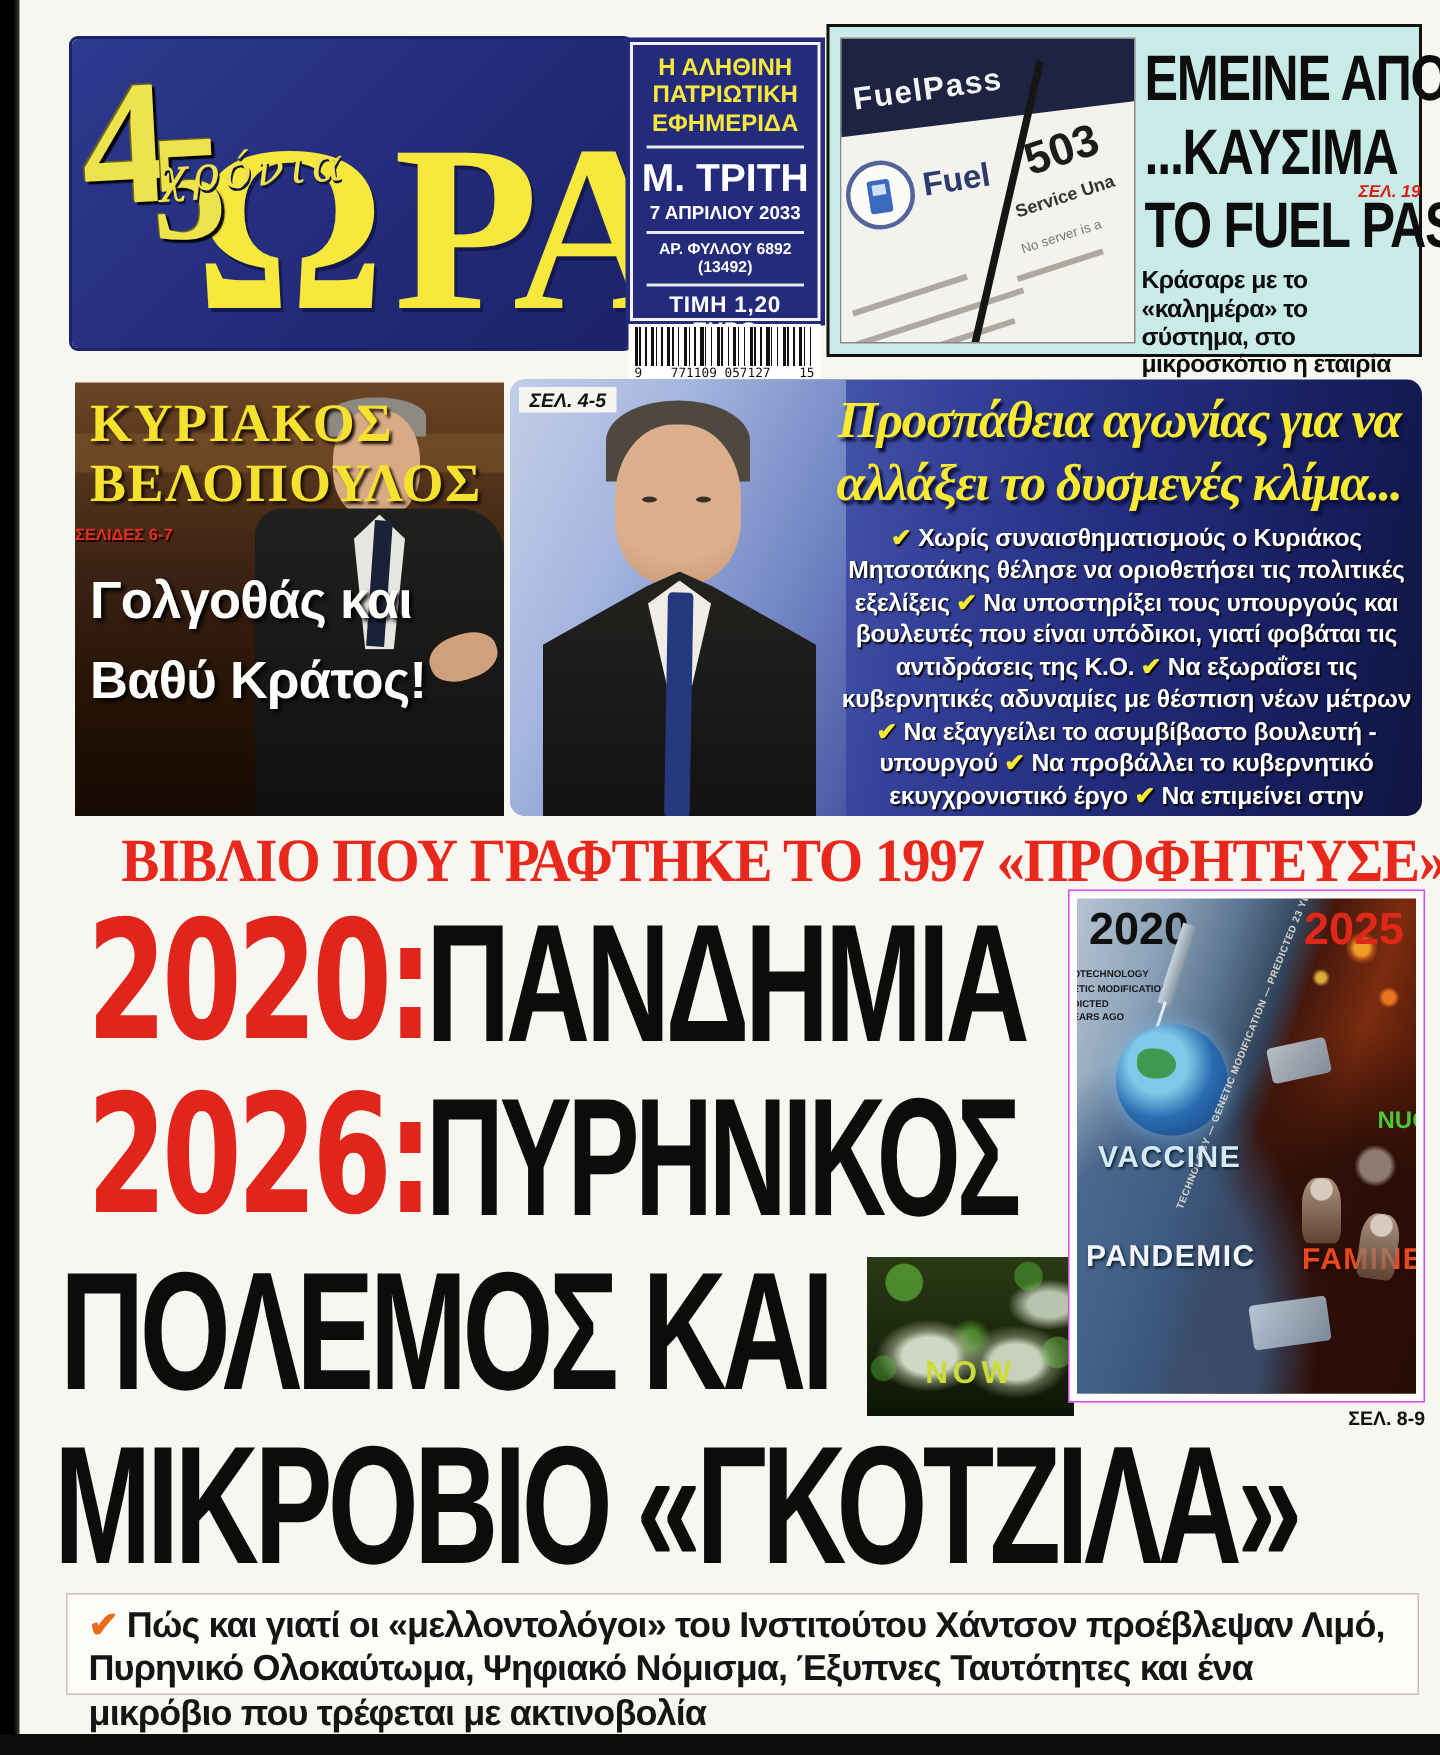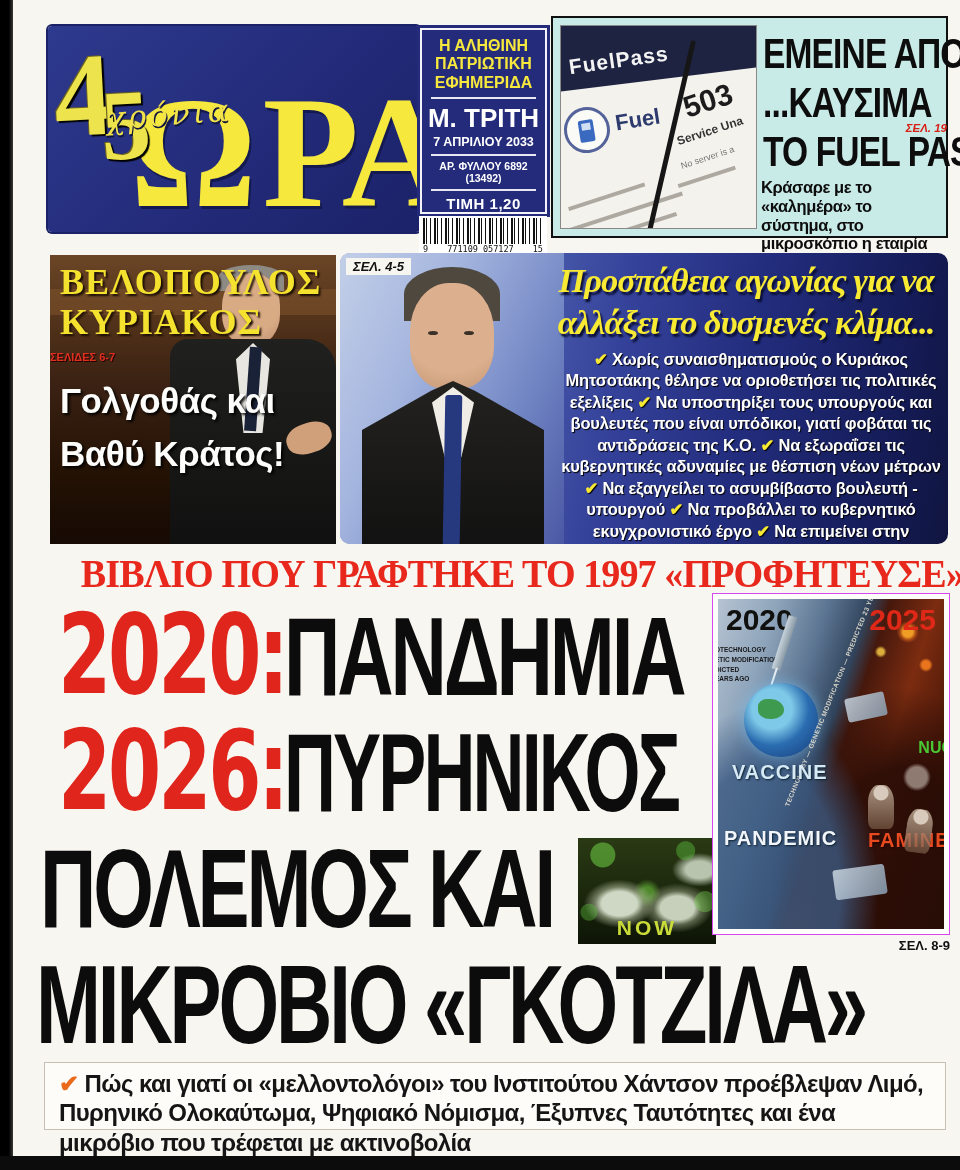--- a/index.html
+++ b/index.html
@@ -167,21 +167,21 @@
             background:
              radial-gradient(circle at 18% 16%, rgba(110,210,70,.55) 0 12px, transparent 13px),
              radial-gradient(circle at 78% 12%, rgba(90,190,60,.45) 0 9px, transparent 10px),
              radial-gradient(circle at 8% 70%, rgba(90,190,60,.4) 0 8px, transparent 9px),
              radial-gradient(circle at 92% 60%, rgba(120,210,80,.4) 0 10px, transparent 11px),
              radial-gradient(ellipse at 30% 62%, #cfd8c4 0 13%, rgba(170,180,150,.6) 18%, transparent 26%),
              radial-gradient(ellipse at 72% 66%, #c6d0ba 0 12%, rgba(160,170,140,.5) 17%, transparent 25%),
              radial-gradient(ellipse at 88% 30%, #b9c4ae 0 8%, transparent 16%),
              radial-gradient(circle at 50% 52%, rgba(90,160,50,.8) 0 6px, transparent 14px),
              linear-gradient(180deg,#2a3a14 0%,#1b260c 55%,#0d1406 100%); }
-  .now-cap { position:absolute; left:0; right:0; bottom:4px; text-align:center;
+  .now-cap { position:absolute; left:0; right:0; bottom:16px; text-align:center;
              color:#cadc3a; font-weight:bold; font-size:21px; letter-spacing:3px; }
 
   
   .book { left:712px; top:593px; width:238px; height:342px; background:#fdfdfa;
           border:1px solid #d946ef; padding:5px; }
   .bk-art { position:relative; width:100%; height:100%; overflow:hidden;
             background:
              radial-gradient(circle at 84% 10%, rgba(255,170,40,.9) 0 5px, rgba(255,120,30,.4) 8px, transparent 11px),
              radial-gradient(circle at 92% 20%, rgba(255,130,30,.85) 0 4px, transparent 7px),
              radial-gradient(circle at 72% 16%, rgba(255,210,70,.8) 0 3px, transparent 6px),
@@ -291,22 +291,22 @@
 
   <div class="abs velopanel">
     <div class="v-band"></div>
     <div class="v-hair"></div>
     <div class="v-head"></div>
     <div class="v-body"></div>
     <div class="v-shirt"></div>
     <div class="v-tie"></div>
     <div class="v-hand"></div>
     <div class="v-kicker">
+      <div>ΚΥΡΙΑΚΟΣ</div>
       <div>ΒΕΛΟΠΟΥΛΟΣ</div>
-      <div>ΚΥΡΙΑΚΟΣ</div>
     </div>
     <div class="v-sel">ΣΕΛΙΔΕΣ 6-7</div>
     <div class="v-head1">
       <div>Γολγοθάς και</div>
       <div>Βαθύ Κράτος!</div>
     </div>
   </div>
 
   <div class="abs mitsopanel">
     <div class="m-photo">

